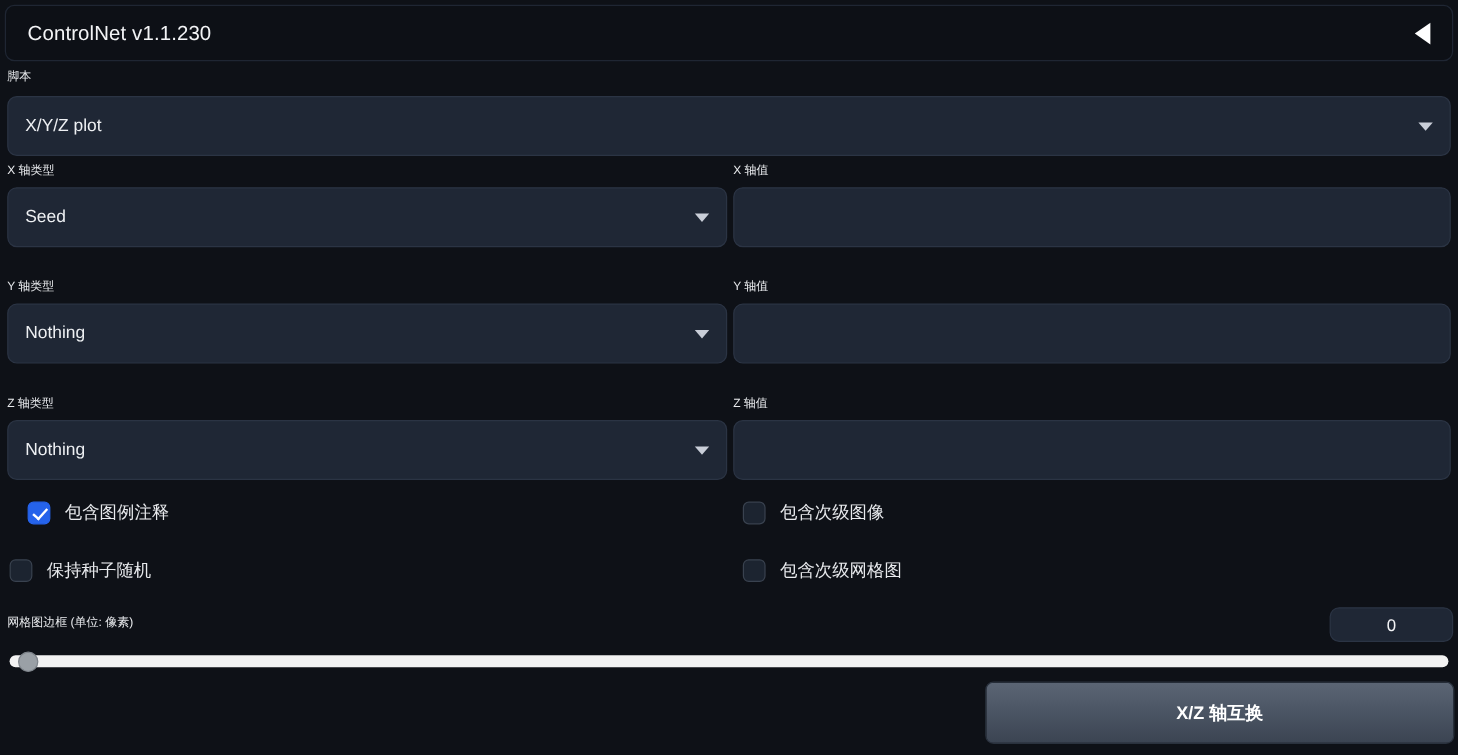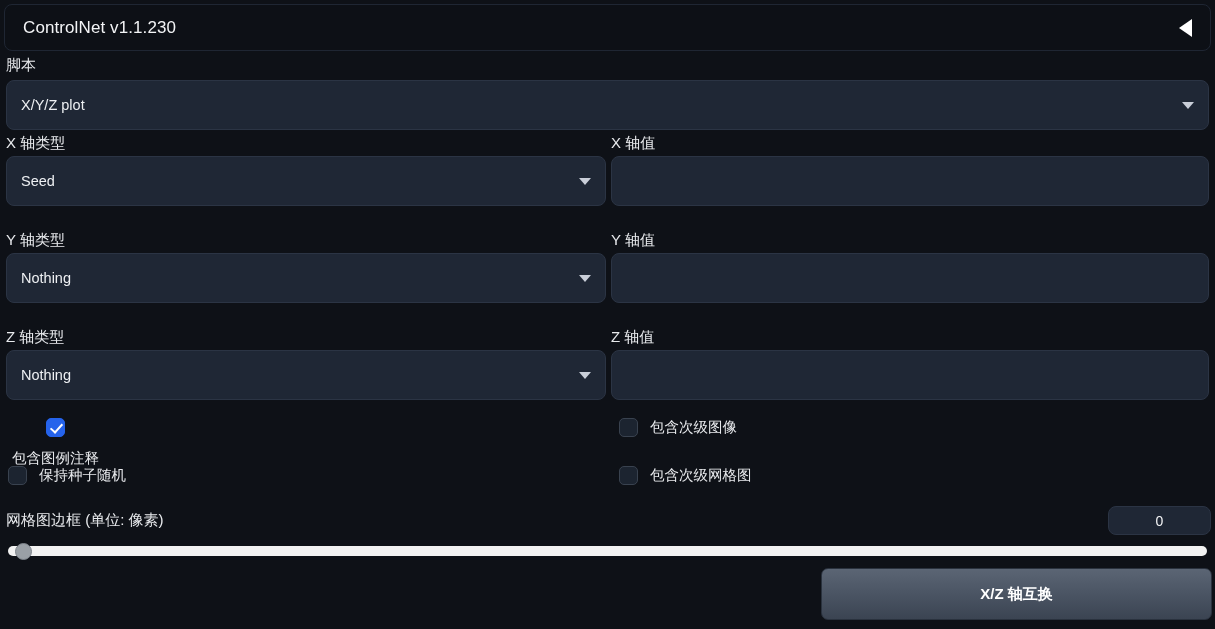--- a/index.html
+++ b/index.html
@@ -47,21 +47,21 @@
     width: 0; height: 0;
     border-top: 9px solid transparent;
     border-bottom: 9px solid transparent;
     border-right: 13px solid #ffffff;
     cursor: pointer;
   }
 
   
   .flabel {
     position: absolute;
-    font-size: 15px;
+    font-size: 10px;
     color: #e8eaed;
     line-height: 16px;
     white-space: nowrap;
   }
 
   
   .dd {
     position: absolute;
     background: #1f2735;
     border: 1px solid #2b3444;
@@ -230,21 +230,21 @@
   <input class="tin" style="left: 611px; top: 253px; width: 598px; height: 50px;" value="">
 
   <div class="flabel" style="left:6px; top:329px;">Z 轴类型</div>
   <div class="dd" style="left:6px; top:350px; width:600px; height:50px;">
     <span class="dd-val">Nothing</span>
     <span class="dd-caret"></span>
   </div>
   <div class="flabel" style="left:611px; top:329px;">Z 轴值</div>
   <input class="tin" style="left: 611px; top: 350px; width: 598px; height: 50px;" value="">
 
-  <div class="cbrow" style="left:12px; top:418px;flex-direction:column;">
+  <div class="cbrow" style="left:23px; top:418px;">
     <span class="cbox on"></span>
     <span class="cblabel">包含图例注释</span>
   </div>
 
   <div class="cbrow" style="left:619px; top:418px;">
     <span class="cbox"></span>
     <span class="cblabel">包含次级图像</span>
   </div>
 
   <div class="cbrow" style="left:8px; top:466px;">

